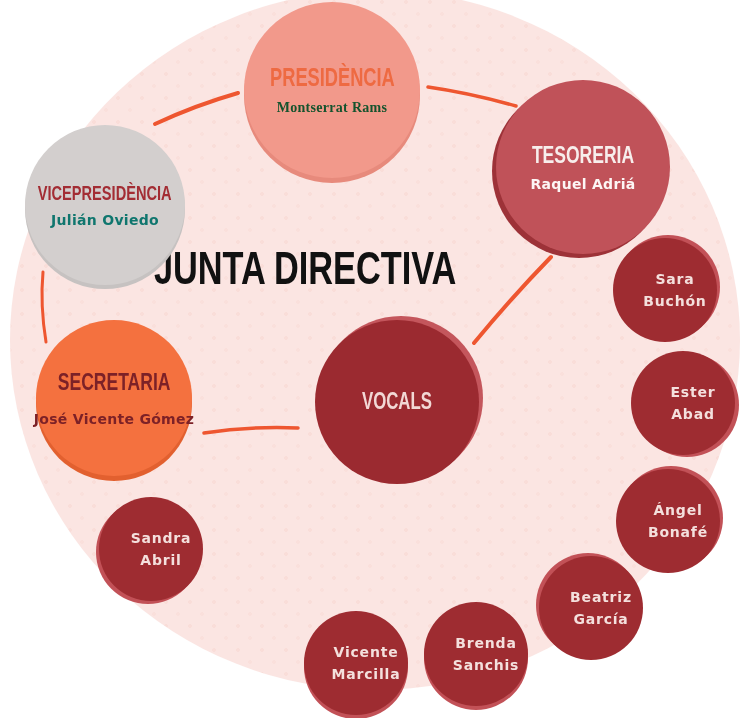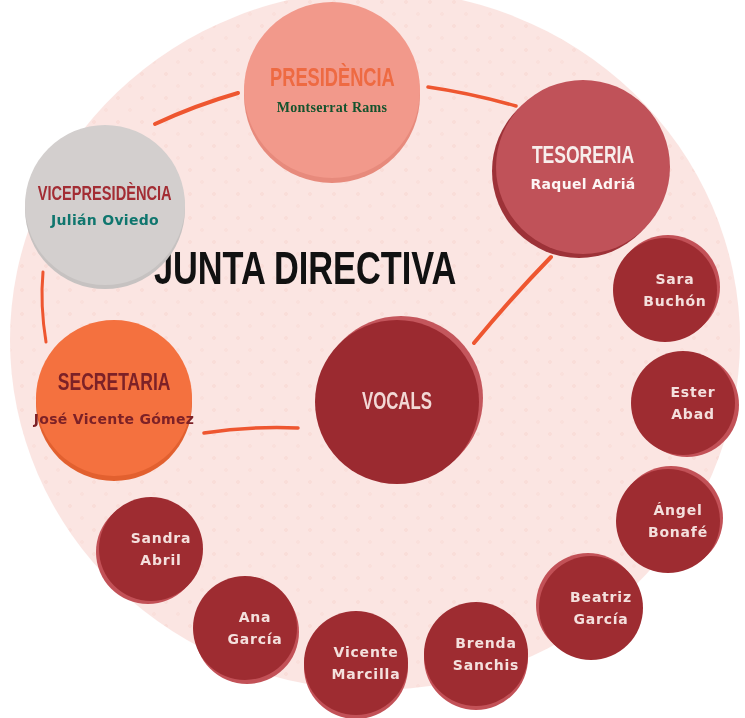--- a/index.html
+++ b/index.html
@@ -201,20 +201,17 @@
   </div>
   <div class="circle member beatriz">
     <span class="member-name">Beatriz García</span>
   </div>
   <div class="circle member brenda">
     <span class="member-name">Brenda Sanchis</span>
   </div>
   <div class="circle member vicente">
     <span class="member-name">Vicente Marcilla</span>
   </div>
-  <div class="circle member ana">
-    <span class="member-name">Ana García</span>
-  </div>
   <div class="circle member sandra">
     <span class="member-name">Sandra Abril</span>
   </div>
 
 </div>
 
 </body></html>

